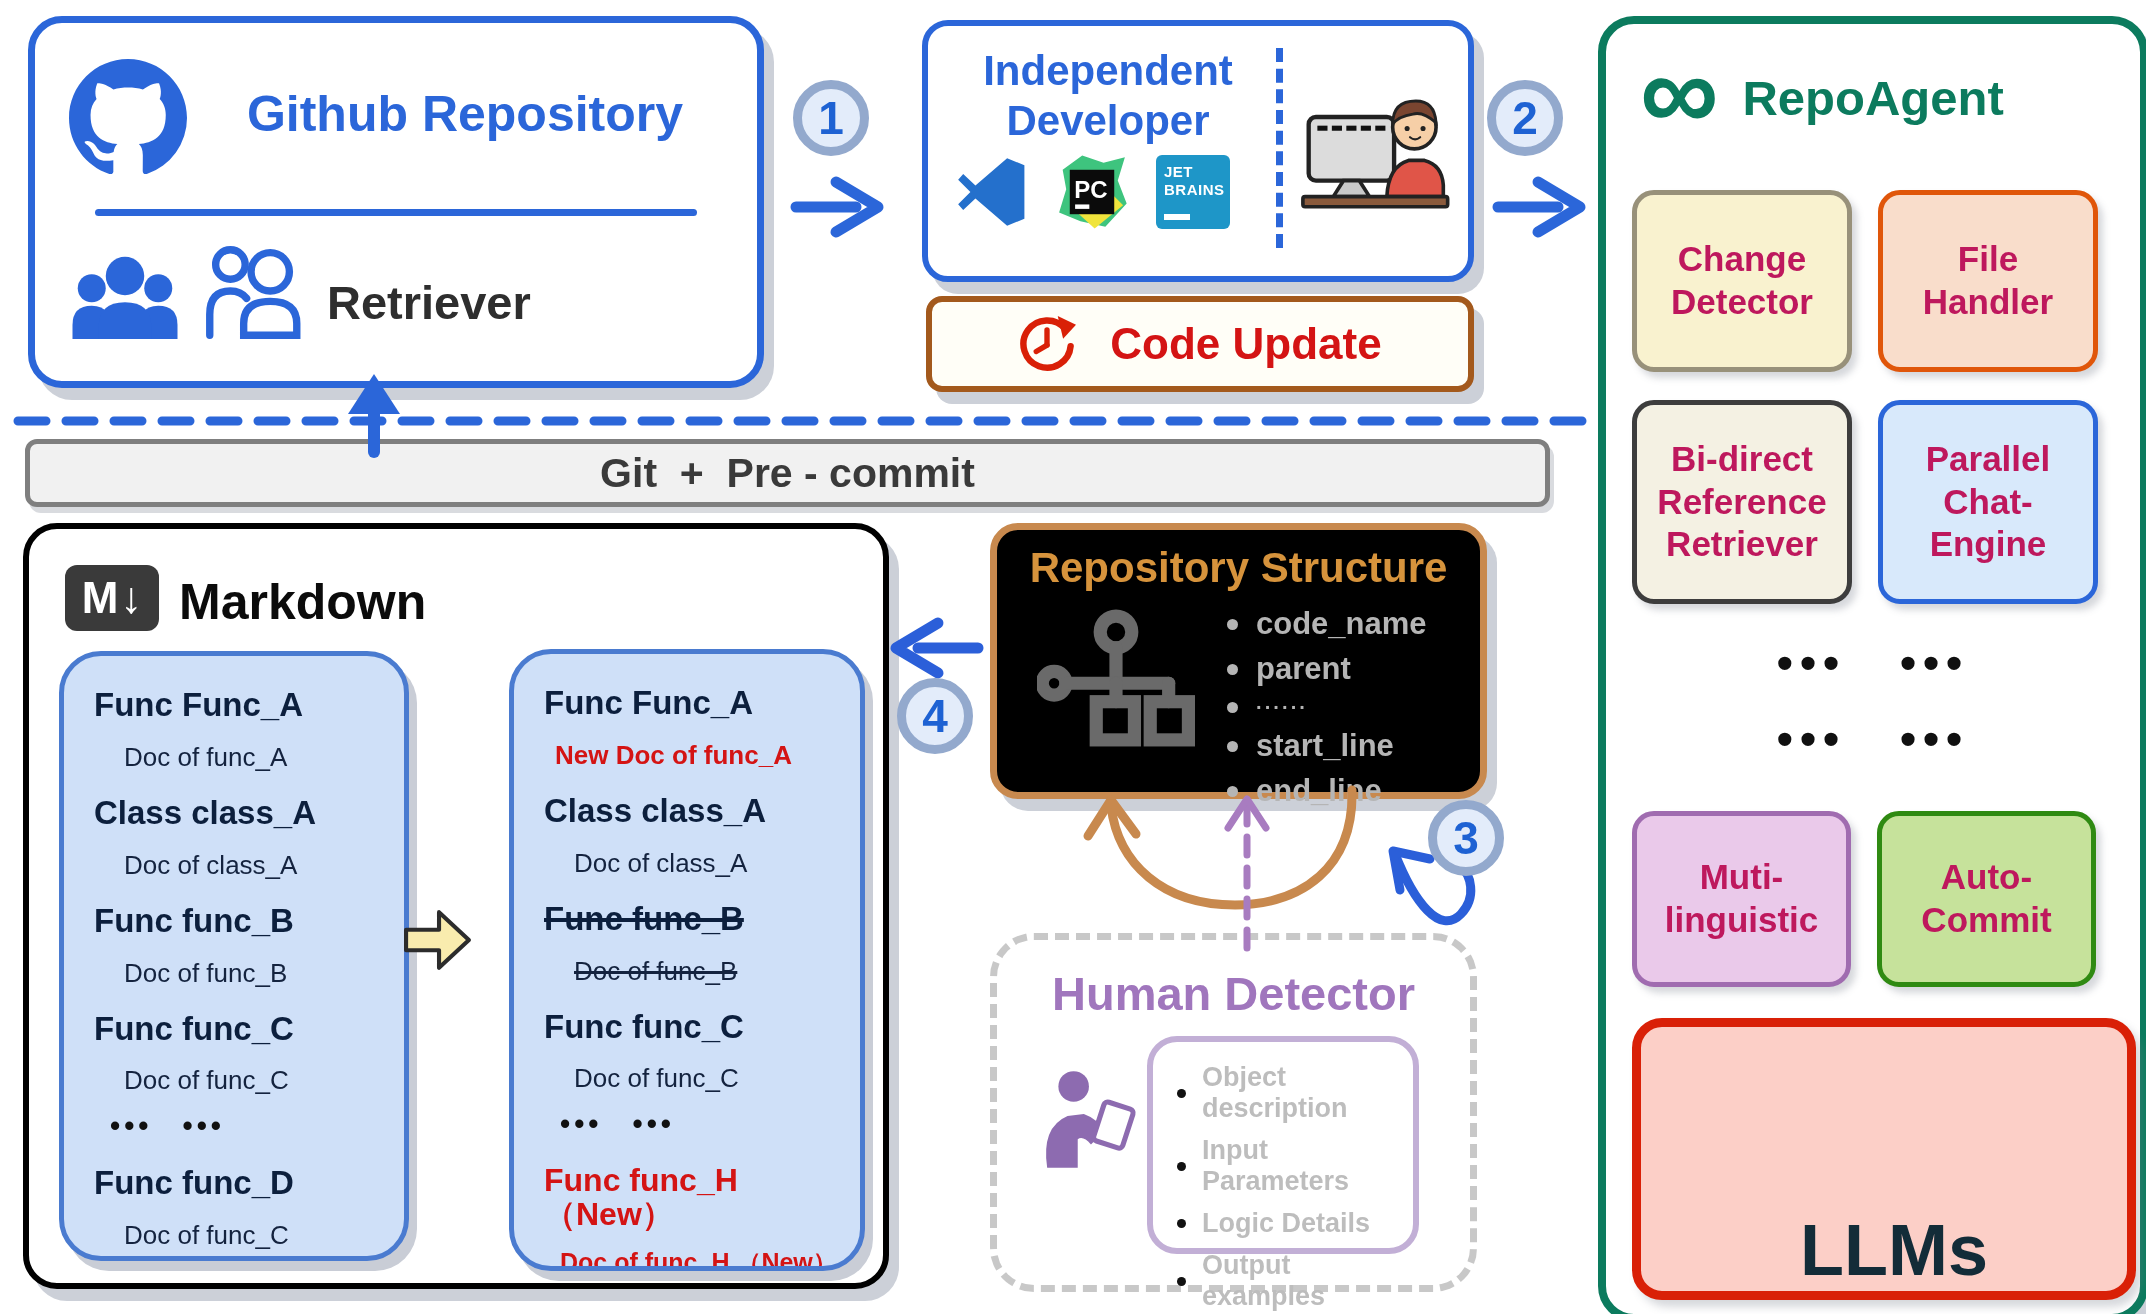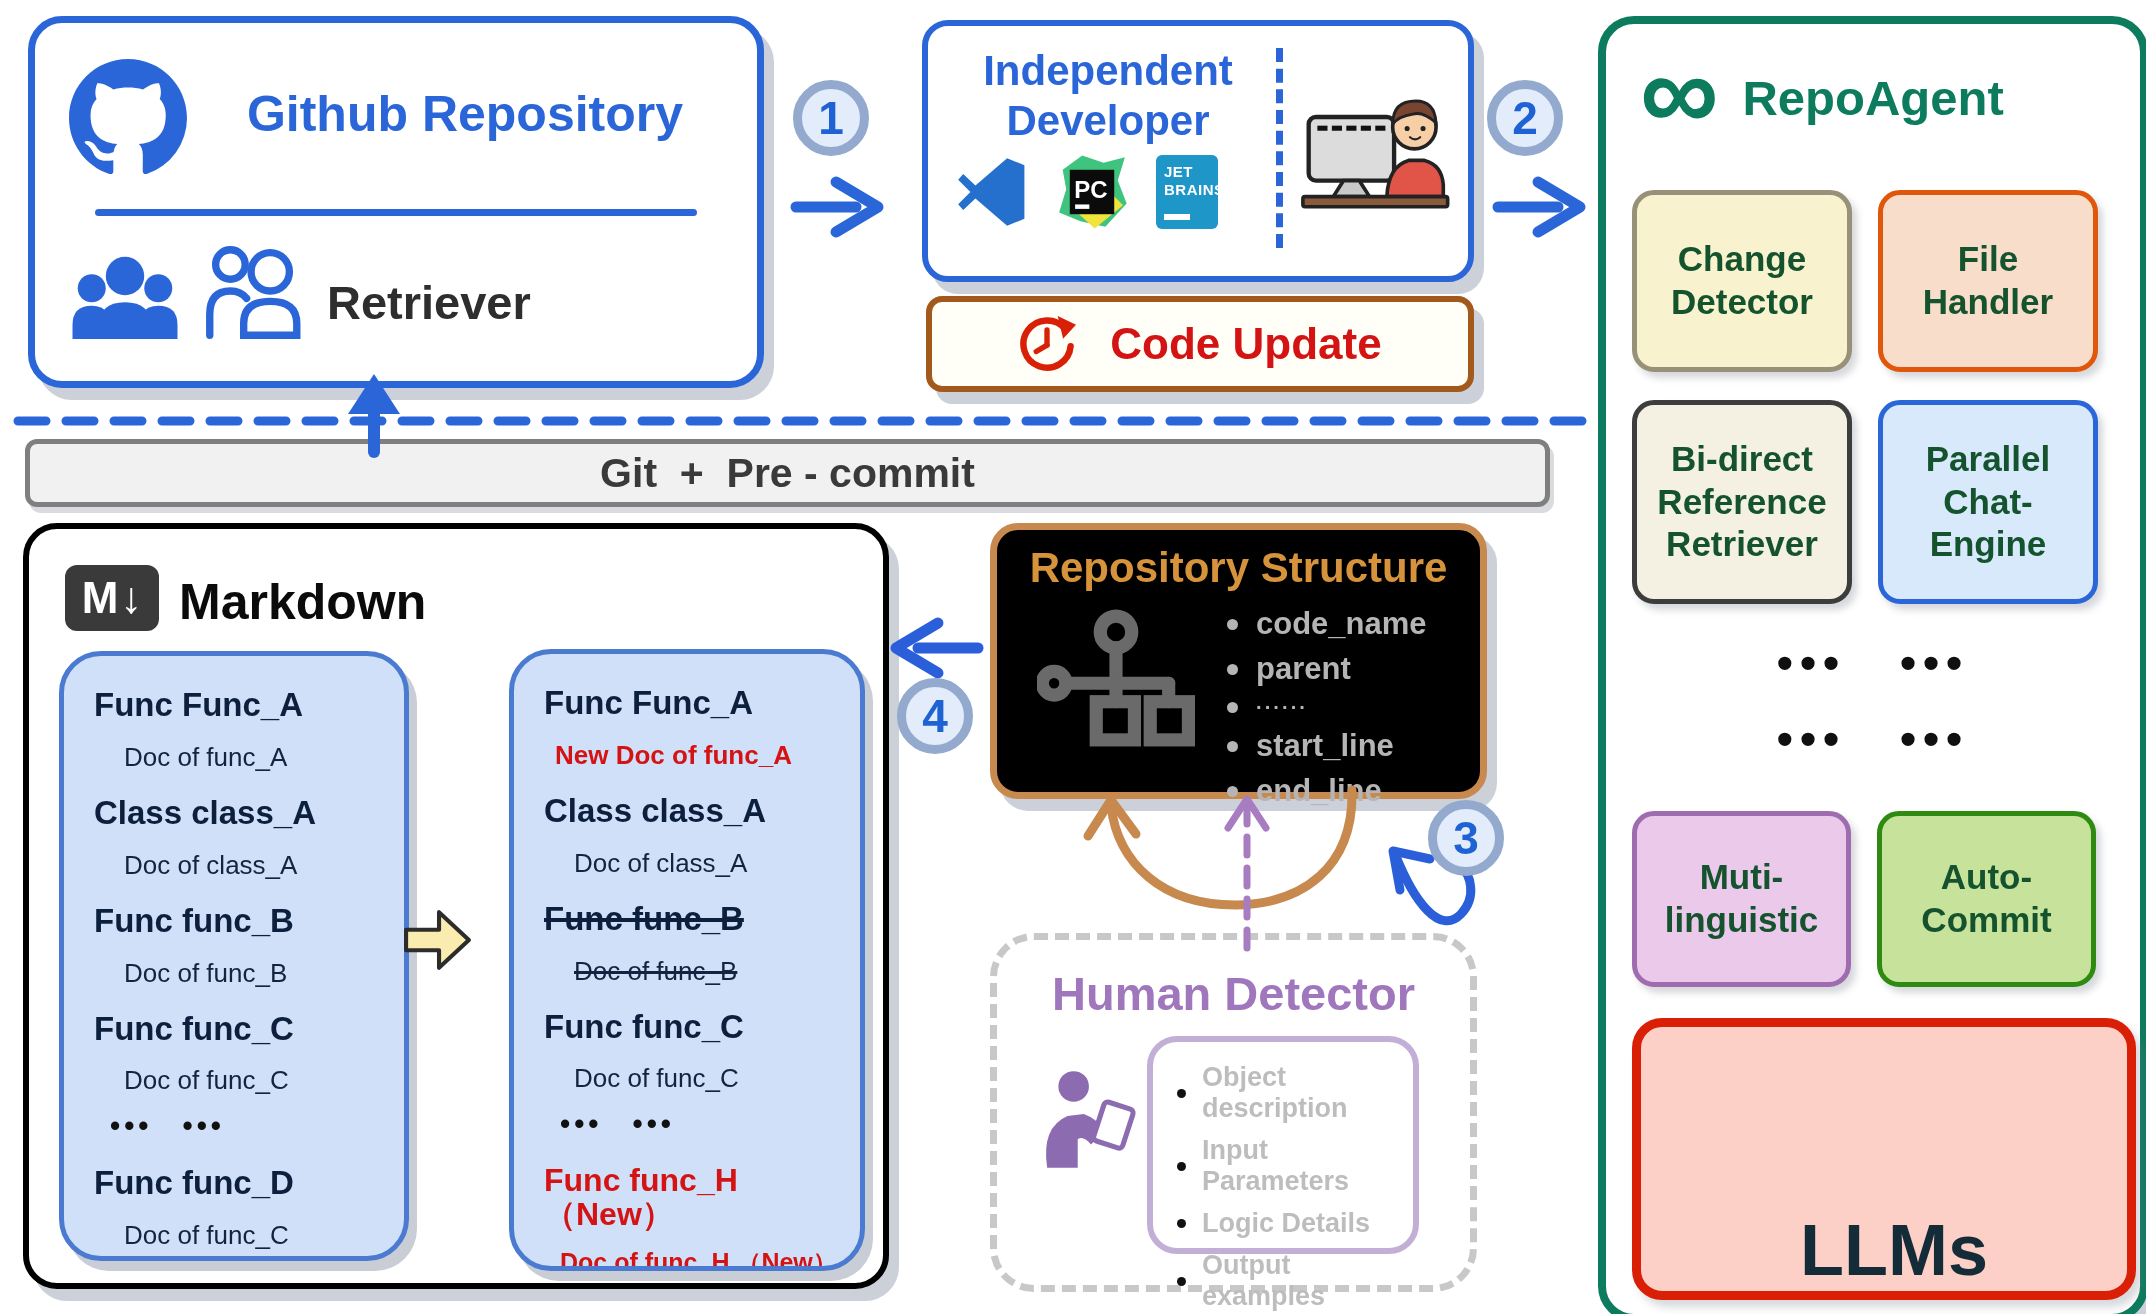--- a/index.html
+++ b/index.html
@@ -29,42 +29,42 @@
   .badge4{left:897px;top:678px;}
 
   
   .dev-box{left:922px;top:20px;width:540px;height:250px;background:#fff;
     border:6px solid #2b66d9;border-radius:26px;z-index:2;}
   .dev-title{left:10px;top:20px;width:340px;text-align:center;font-size:42px;font-weight:bold;
     color:#2b66d9;line-height:1.18;}
   .dev-icons{left:28px;top:126px;width:320px;display:flex;gap:24px;align-items:center;}
   .dev-divider{left:348px;top:22px;height:200px;width:0;border-left:7px dashed #2b66d9;}
   .dev-illustration{left:372px;top:26px;}
-  .jb-icon{position:relative;width:62px;height:74px;background:#1e96c8;border-radius:6px;color:#fff;}
+  .jb-icon{position:relative;width:74px;height:74px;background:#1e96c8;border-radius:6px;color:#fff;}
   .jb-icon .jb-l{position:absolute;left:8px;font-weight:bold;font-size:15px;letter-spacing:.5px;}
   .jb-icon .jb-l1{top:8px;} .jb-icon .jb-l2{top:26px;}
   .jb-bar{position:absolute;left:8px;bottom:9px;width:26px;height:6px;background:#fff;}
 
   
   .code-update{left:926px;top:296px;width:536px;height:84px;background:#fffef7;
     border:6px solid #a3591c;border-radius:16px;display:flex;align-items:center;justify-content:center;gap:34px;z-index:2;}
   .code-update-label{font-size:44px;font-weight:bold;color:#d41414;}
 
   
   .repoagent{left:1598px;top:16px;width:534px;height:1290px;background:#fff;
     border:8px solid #0c7b5e;border-radius:36px;z-index:2;}
   .ra-header{left:34px;top:40px;width:460px;display:flex;align-items:center;gap:24px;}
   .ra-logo{font-size:110px;font-weight:bold;color:#0c7b5e;line-height:.62;transform:translateY(-6px);}
   .ra-title{font-size:49px;font-weight:bold;color:#0c7b5e;}
   .ra-grid-top{left:26px;top:166px;width:466px;display:grid;grid-template-columns:1fr 1fr;
     grid-template-rows:182px 204px;gap:28px 26px;}
   .ra-grid-bottom{left:26px;top:787px;width:464px;display:grid;grid-template-columns:1fr 1fr;
     grid-template-rows:176px;gap:26px;}
   .module{border-radius:22px;display:flex;align-items:center;justify-content:center;
-    font-size:35px;font-weight:bold;color:#14532d;text-align:center;box-shadow:5px 6px 7px rgba(120,126,138,.3);}
+    font-size:35px;font-weight:bold;color:#be185d;text-align:center;box-shadow:5px 6px 7px rgba(120,126,138,.3);}
   .module span{white-space:pre-line;line-height:1.22;}
   .ra-dots{left:0;width:100%;text-align:center;font-weight:bold;color:#101010;
     font-size:46px;letter-spacing:7px;word-spacing:34px;}
   .ra-dots1{top:612px;} .ra-dots2{top:688px;}
   .llms{left:26px;top:994px;width:466px;height:264px;background:#fccfc7;border:9px solid #d92007;
     border-radius:30px;display:flex;align-items:flex-end;justify-content:center;box-shadow:6px 7px 8px rgba(120,126,138,.3);padding-left:20px;}
   .llms span{font-size:72px;font-weight:bold;color:#132c38;}
 
   
   .git-bar{left:25px;top:439px;width:1515px;height:58px;background:#f1f1f1;border:5px solid #7f7f7f;

